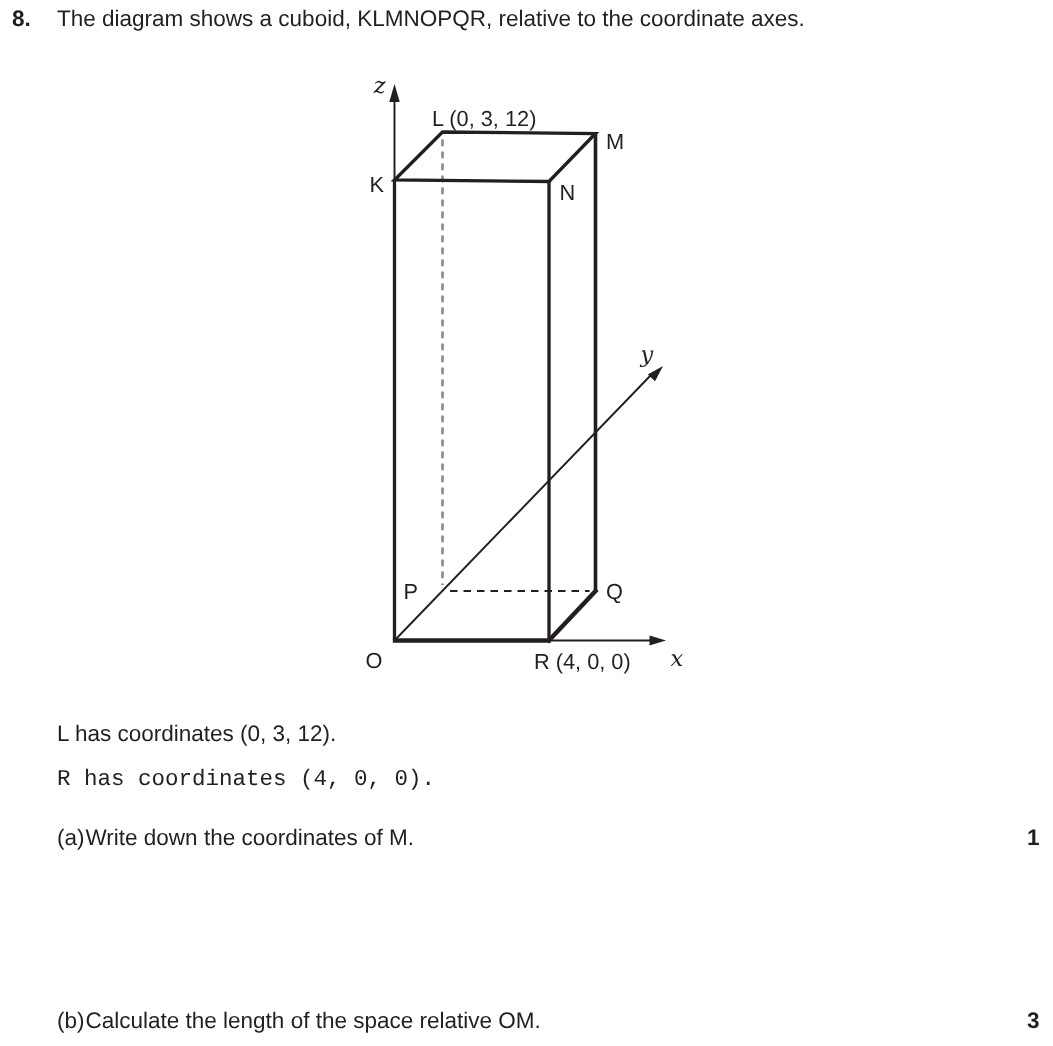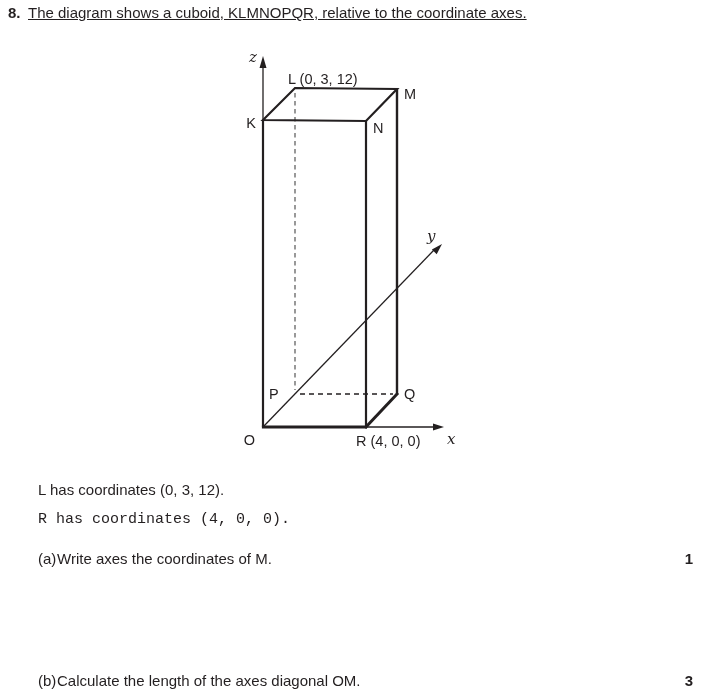--- a/index.html
+++ b/index.html
@@ -16,21 +16,21 @@
   .statement{font-size:15px;line-height:18px;white-space:nowrap;}
   svg text{fill:#231f20;}
   .vlabel{font-family:"Liberation Sans", sans-serif;font-size:14.5px;}
   .axlabel{font-family:"DejaVu Serif", serif;font-style:italic;font-size:15px;}
 </style>
 </head>
 <body>
 
 <div class="abs" style="left:8px;top:4px;">
   <span class="qline qnum">8.</span>
-  <span class="qline" style="position:absolute;left:20px;top:0;text-decoration:underline;">The diagram shows a cuboid, KLMNOPQR, relative to the coordinate axes.</span>
+  <span class="qline" style="position:absolute;left:30px;top:0;">The diagram shows a cuboid, KLMNOPQR, relative to the coordinate axes.</span>
 </div>
 
 <svg class="abs" style="left:0;top:0;" width="702" height="470" viewBox="0 0 702 470">
 
   <line x1="295" y1="93" x2="295" y2="390" stroke="#8e8e8e" stroke-width="1.8" stroke-dasharray="4.5,3.5"></line>
 
   <line x1="300" y1="394" x2="393" y2="394" stroke="#231f20" stroke-width="1.4" stroke-dasharray="5,4"></line>
 
   <line x1="263" y1="66" x2="263" y2="120" stroke="#231f20" stroke-width="1.3"></line>
   <polygon points="263,56 259.5,68 266.5,68" fill="#231f20"></polygon>
@@ -59,20 +59,20 @@
   <text x="255" y="445" text-anchor="end" class="vlabel">O</text>
   <text x="269" y="399" class="vlabel">P</text>
   <text x="404" y="399" class="vlabel">Q</text>
   <text x="356" y="446" class="vlabel">R (4, 0, 0)</text>
 </svg>
 
 <div class="abs statement" style="left:38px;top:481px;">L has coordinates (0, 3, 12).</div>
 <div class="abs statement" style="left:38px;top:511px;font-family:Liberation Mono, monospace;">R has coordinates (4, 0, 0).</div>
 
 <div class="abs qline" style="left:38px;top:550px;">
-  <span class="part-label">(a)</span><span>Write axes the coordinates of M.</span>
+  <span class="part-label">(a)</span><span>Write down the coordinates of M.</span>
 </div>
 <div class="abs mark" style="right:9px;top:550px;">1</div>
 
 <div class="abs qline" style="left:38px;top:672px;">
-  <span class="part-label">(b)</span><span>Calculate the length of the axes diagonal OM.</span>
+  <span class="part-label">(b)</span><span>Calculate the length of the space relative OM.</span>
 </div>
 <div class="abs mark" style="right:9px;top:672px;">3</div>
 
 </body></html>

